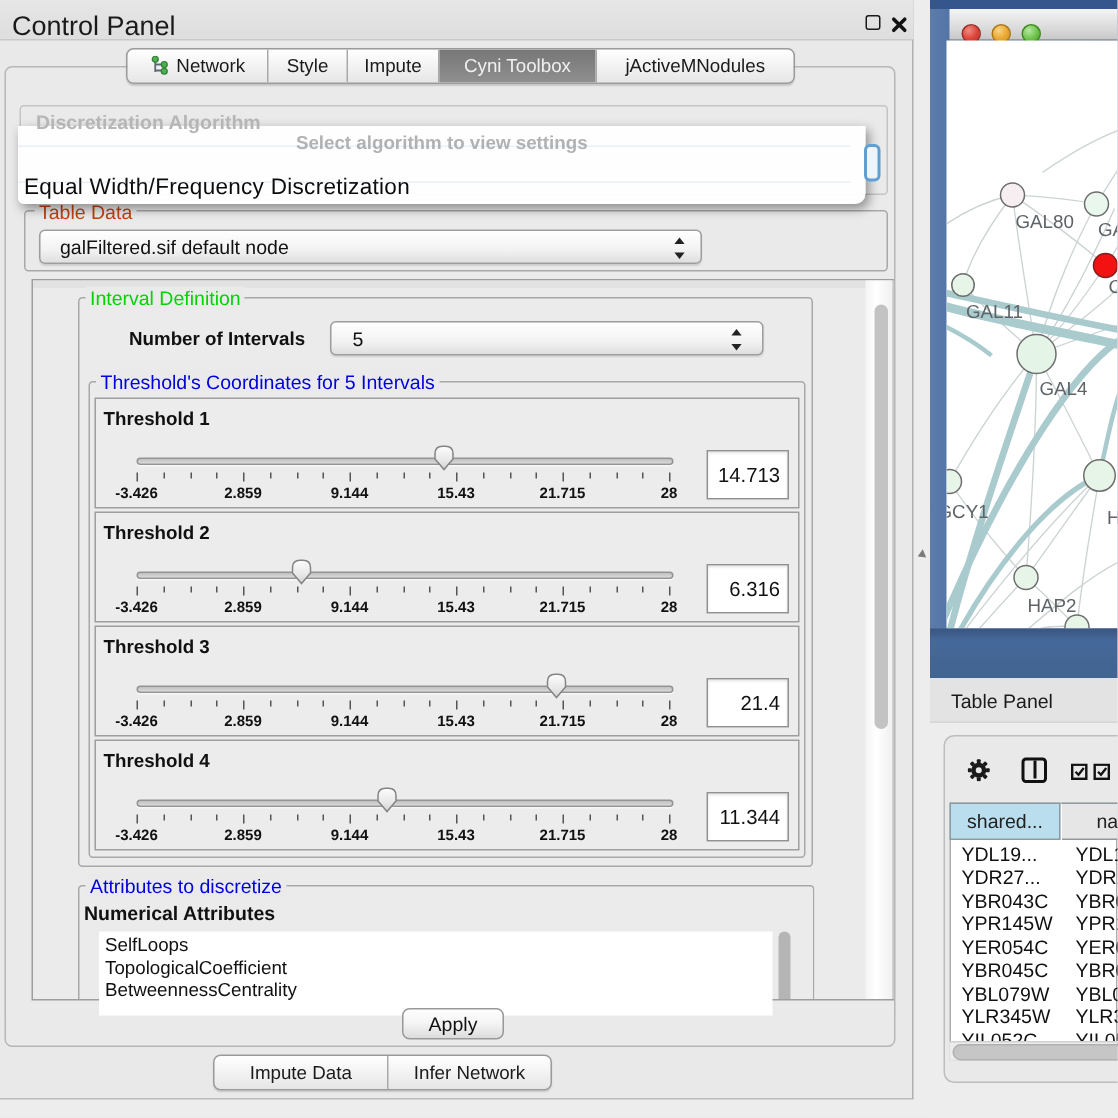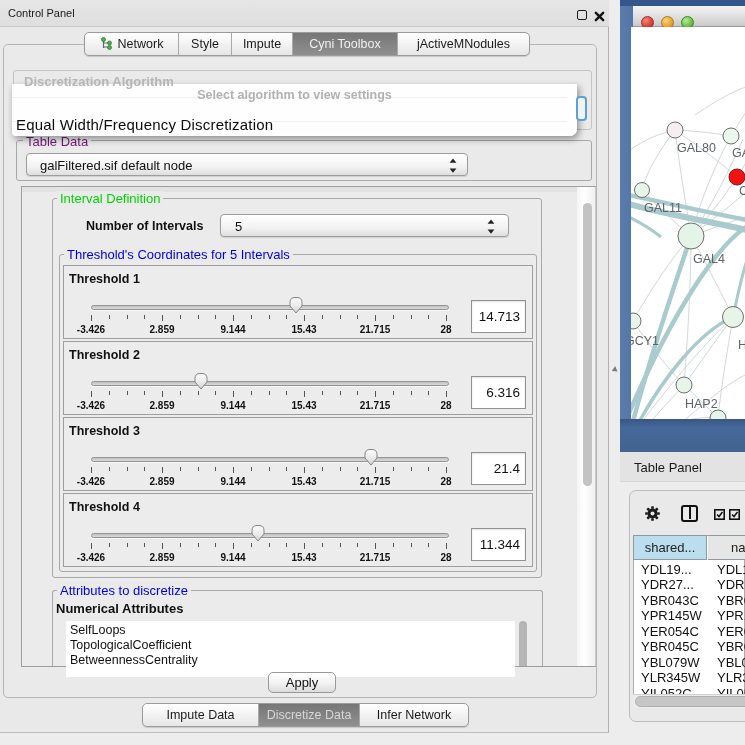--- a/index.html
+++ b/index.html
@@ -4,21 +4,21 @@
 <style>
 * { margin:0; padding:0; box-sizing:border-box; }
 html,body { width:745px; height:745px; overflow:hidden; }
 body { font-family:"Liberation Sans", sans-serif; background:#ededed; position:relative; }
 #root { position:absolute; left:0; top:0; width:745px; height:745px; overflow:hidden; }
 .abs { position:absolute; }
 
 
 #cp { left:0; top:0; width:609px; height:733px; background:#e9e9e9; border-right:1px solid #b0b0b0; border-bottom:1px solid #bdbdbd; }
 #cp-title { left:0; top:0; width:609px; height:27px; background:linear-gradient(#e6e6e6,#dedede); border-bottom:1px solid #c9c9c9; }
-#cp-title .t { position:absolute; left:8px; top:7px; font-size:11px; color:#1a1a1a; }
+#cp-title .t { position:absolute; left:8px; top:7px; font-size:18px; color:#1a1a1a; }
 #btn-min { left:577px; top:10px; width:10px; height:10px; border:1.8px solid #1b1b1b; border-radius:2px; }
 #btn-close { left:594px; top:10.5px; width:11px; height:11px; }
 
 
 #toptabs { left:84px; top:32px; height:24px; display:flex; border:1px solid #9b9b9b; border-radius:5px; overflow:hidden; background:linear-gradient(#ffffff,#e6e6e6); box-shadow:0 1px 1px rgba(0,0,0,0.15); z-index:5; }
 #toptabs .seg { height:100%; display:flex; align-items:center; justify-content:center; font-size:12.5px; color:#1a1a1a; border-right:1px solid #a9a9a9; white-space:nowrap; }
 #toptabs .seg:last-child { border-right:none; }
 #toptabs .sel { background:linear-gradient(#777777,#8f8f8f); color:#f0f0f0; }
 
 
@@ -111,21 +111,21 @@
     <div class="seg sel" style="width:105px;">Cyni Toolbox</div>
     <div class="seg" style="width:131px;">jActiveMNodules</div>
   </div>
 
   <div class="abs tborder" style="left:13px; top:70px; width:579px; height:60px; border-color:#c4c4c4;"></div>
   <div class="abs" style="left:24px; top:74px; font-size:13px; font-weight:bold; color:#b6b6b6; z-index:21;">Discretization Algorithm</div>
 
   <div class="abs" style="left:576px; top:96px; width:11px; height:25px; border:2px solid #5e9fd4; border-radius:4px; background:#eef4fa; z-index:21;"></div>
 
   <div class="abs tborder" style="left:16px; top:140px; width:576px; height:41px;"></div>
-  <div class="abs ttitle" style="left:23px; top:134px; color:#701a75;">Table Data</div>
+  <div class="abs ttitle" style="left:23px; top:134px; color:#c2410c;">Table Data</div>
   <div class="abs combo" style="left:26px; top:153px; width:442px; height:23px;">
     <span class="txt" style="left:13px;">galFiltered.sif default node</span>
     <div class="stepper" style="right:9px; top:4px; height:15px;">
         <div class="up" style="transform:scale(0.85)"></div>
         <div class="dn" style="transform:scale(0.85)"></div>
       </div>
   </div>
 
   <div class="abs" id="scrollpane">
       <div style="position:absolute; left:0; top:0; width:100%; height:5px; background:#e2e2e2;"></div>
@@ -326,21 +326,20 @@
   <div class="abs" id="attrlist">
     <div>SelfLoops</div>
     <div>TopologicalCoefficient</div>
     <div>BetweennessCentrality</div>
   </div>
   <div class="abs" style="left:519px; top:621px; width:8px; height:45px; background:#b5b5b5; border-radius:4px 4px 0 0;"></div>
 
   <div class="abs" id="applybtn">Apply</div>
   <div class="abs" id="bottabs">
     <div class="seg" style="width:116px;">Impute Data</div>
-    <div class="seg sel" style="width:101px;">Discretize Data</div>
     <div class="seg" style="width:108px;">Infer Network</div>
   </div>
 
   <div class="abs" id="popup">
     <div class="ghost">Select algorithm to view settings</div>
     <div class="it2">Equal Width/Frequency Discretization</div>
     <div style="position:absolute; left:0; right:10px; top:13px; height:1px; background:rgba(120,160,200,0.15);"></div>
     <div style="position:absolute; left:0; right:10px; top:37px; height:1px; background:rgba(120,160,200,0.15);"></div>
   </div>
 

